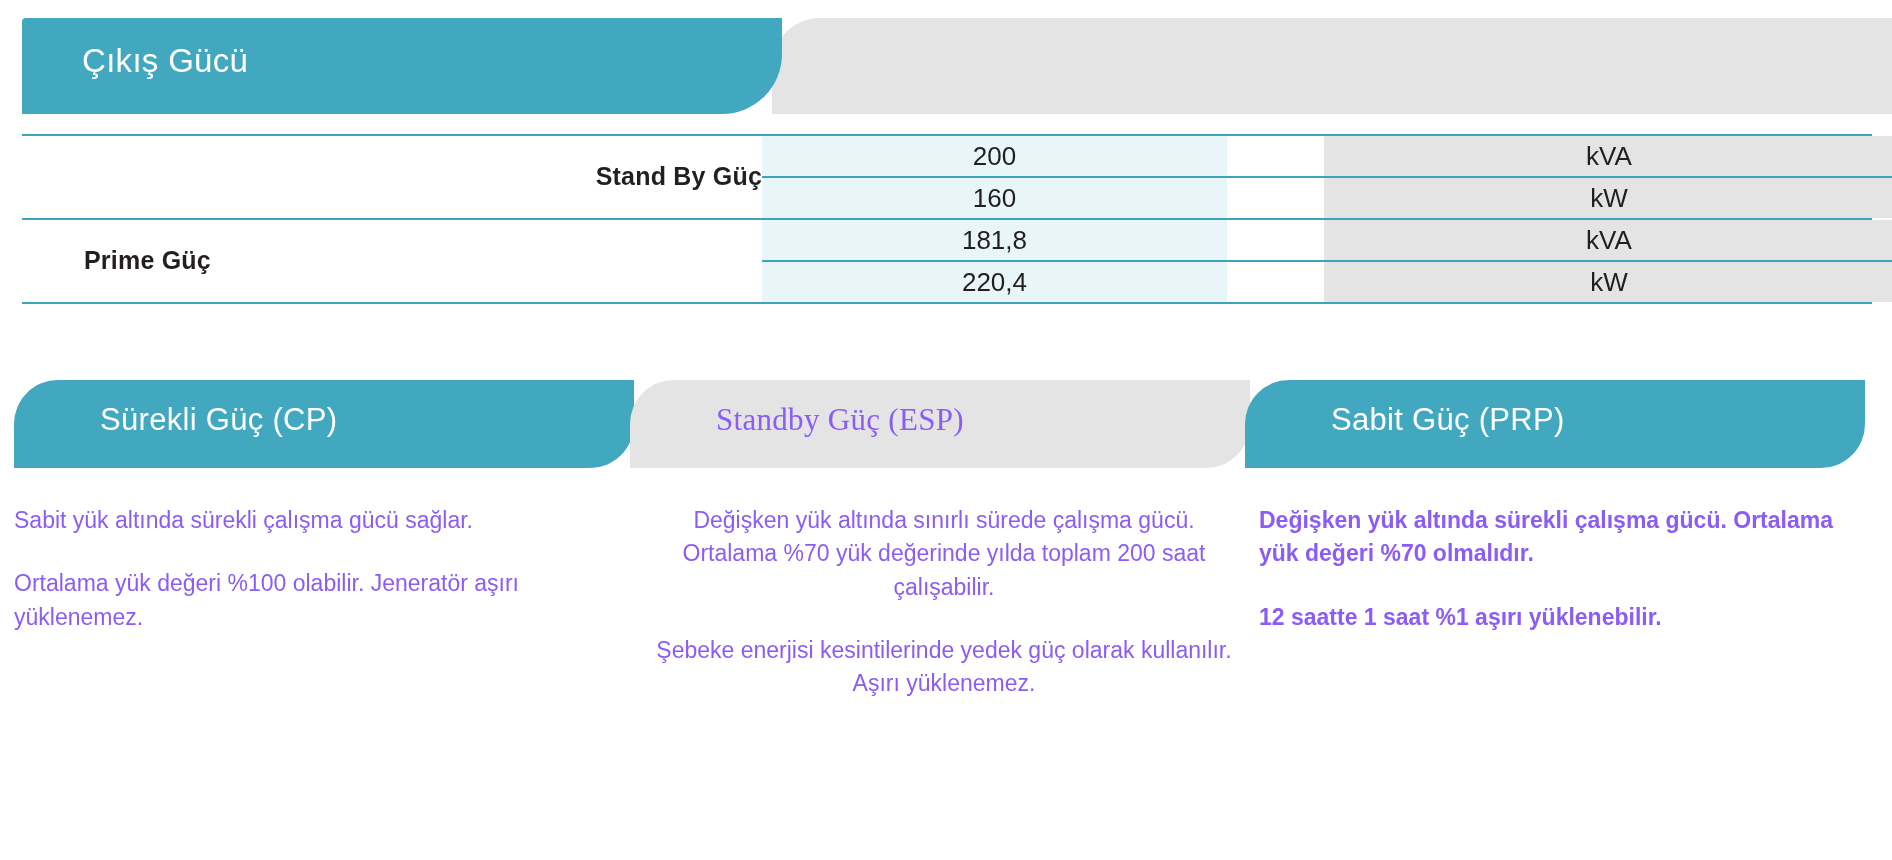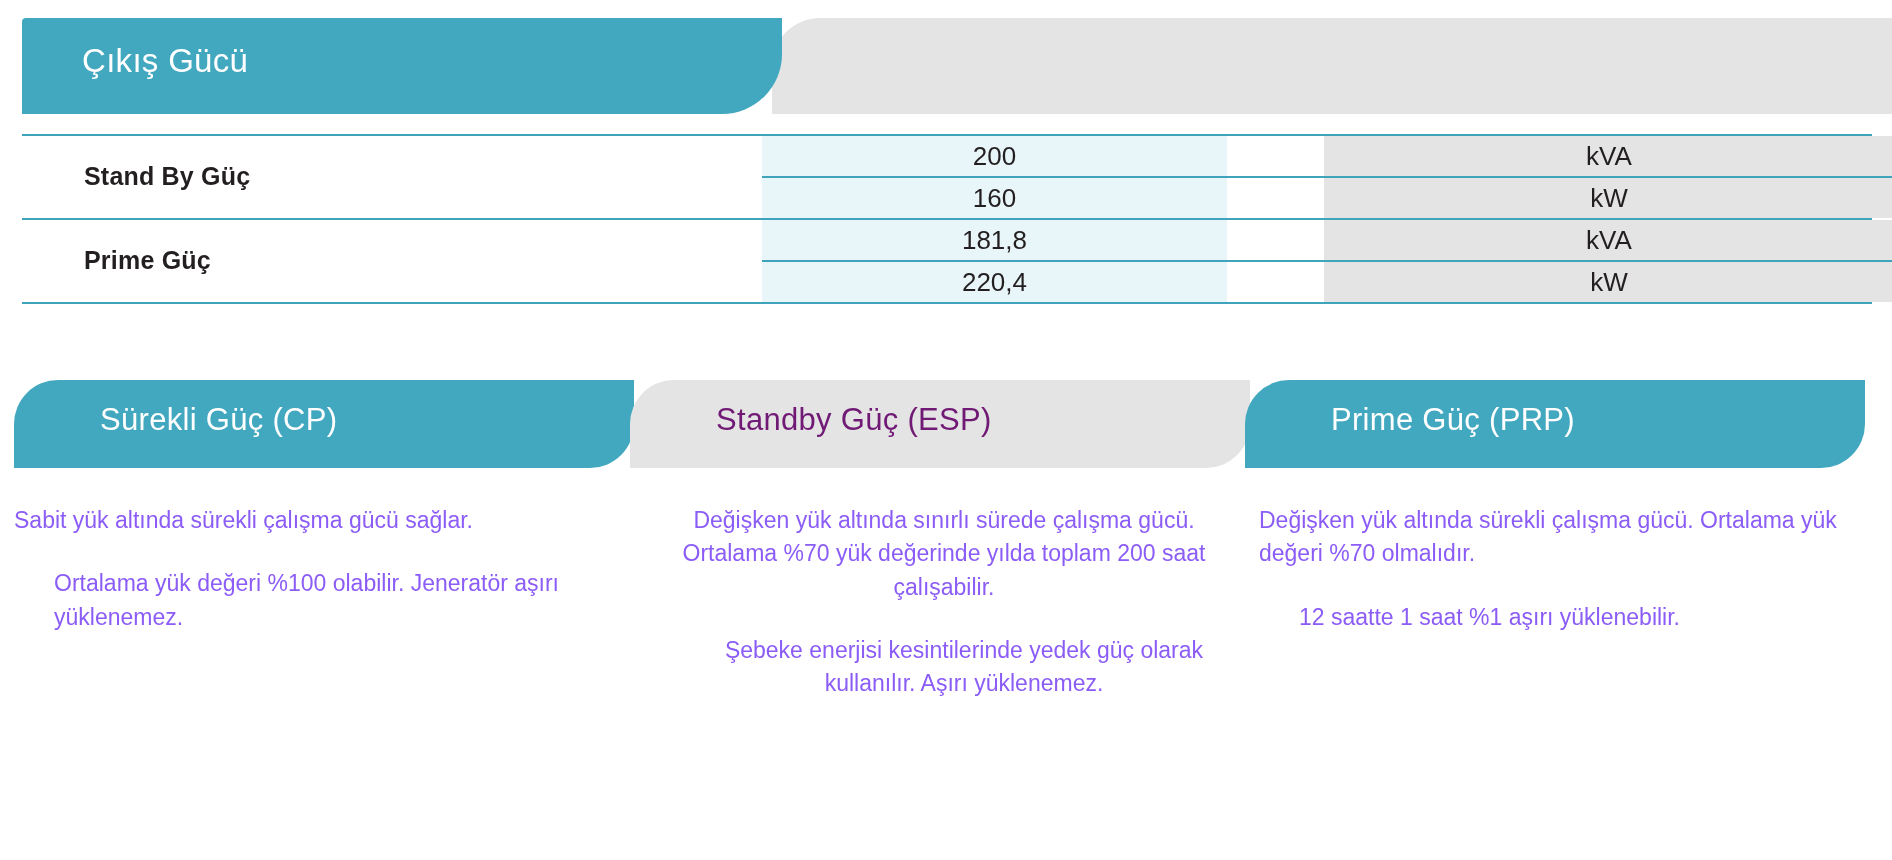--- a/index.html
+++ b/index.html
@@ -175,43 +175,43 @@
   .card-body {
     position: absolute;
     left: 0;
     top: 124px;
     width: 600px;
     font-size: 23px;
     line-height: 1.45;
     color: #8b5cf6;
   }
   .card.c1 .card-body { left: 14px; text-align: center; }
-  .card.c2 .card-body { left: 14px; }
+  .card.c2 .card-body { left: 14px; font-weight: bold; }
 
   .para { margin: 0 0 30px 0; }
-  .para:last-child { margin-bottom: 0; margin-left: 40px; }
+  .para:last-child { margin-bottom: 0; }
 </style>
 </head>
 <body>
 
 <section class="spec-section">
 
   <div class="header-row">
     <div class="header-grey"></div>
     <div class="header-teal">
       <div class="title">Çıkış Gücü</div>
     </div>
   </div>
 
   <div class="table-body">
 
     <div class="rule full" style="top:0px;"></div>
 
     <div class="row" style="position:absolute; top:2px; left:0; width:1850px;">
-      <div class="label-cell" style="height:80px;">
+      <div class="label-cell" style="height:80px;justify-content:flex-end;">
         <span>Stand By Güç</span>
       </div>
       <div class="value-cell">200</div>
       <div class="unit-cell">kVA</div>
     </div>
 
     <div class="rule valpart" style="top:42px;"></div>
 
     <div class="row" style="position:absolute; top:44px; left:0; width:1850px;">
       <div class="value-cell">160</div>
@@ -249,32 +249,32 @@
     </div>
     <div class="card-body">
       <p class="para">Sabit yük altında sürekli çalışma gücü sağlar.</p>
       <p class="para">Ortalama yük değeri %100 olabilir. Jeneratör aşırı yüklenemez.</p>
     </div>
   </div>
 
   <div class="card c1">
     <div class="card-head">
       <div class="pill" style="background:#e4e4e4;"></div>
-      <div class="pill-label" style="color:#701a75;">Standby Güç (ESP)</div>
+      <div class="pill-label" style="color:#8b5cf6;font-family:Liberation Serif, serif;">Standby Güç (ESP)</div>
     </div>
     <div class="card-body">
       <p class="para">Değişken yük altında sınırlı sürede çalışma gücü. Ortalama %70 yük değerinde yılda toplam 200 saat çalışabilir.</p>
       <p class="para">Şebeke enerjisi kesintilerinde yedek güç olarak kullanılır. Aşırı yüklenemez.</p>
     </div>
   </div>
 
   <div class="card c2">
     <div class="card-head">
       <div class="pill" style="background:#42a8bf;"></div>
-      <div class="pill-label" style="color:#ffffff;">Prime Güç (PRP)</div>
+      <div class="pill-label" style="color:#ffffff;">Sabit Güç (PRP)</div>
     </div>
     <div class="card-body">
       <p class="para">Değişken yük altında sürekli çalışma gücü. Ortalama yük değeri %70 olmalıdır.</p>
       <p class="para">12 saatte 1 saat %1 aşırı yüklenebilir.</p>
     </div>
   </div>
 
 </section>
 
 </body></html>

